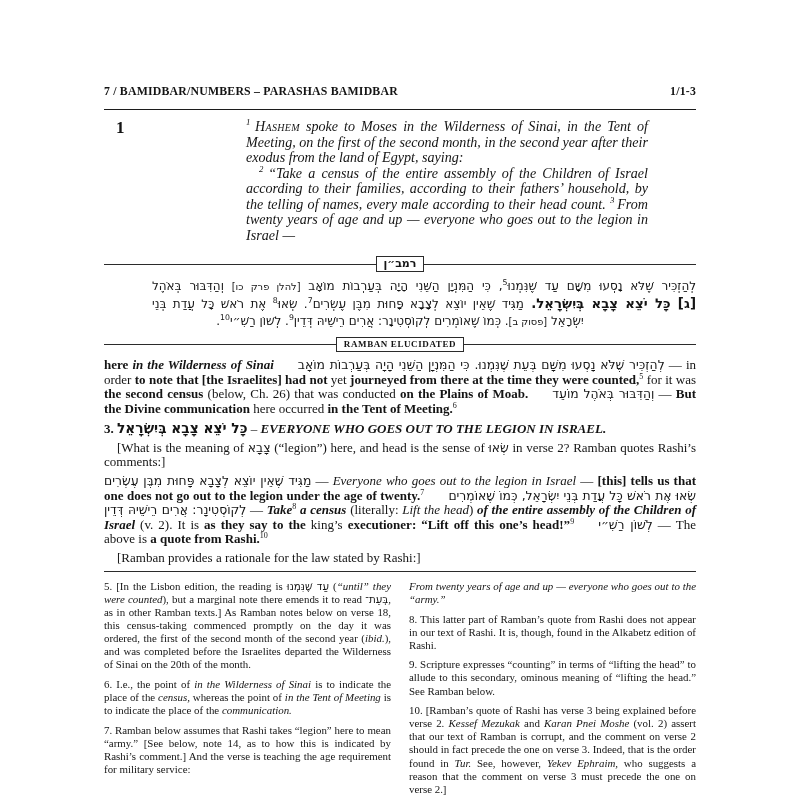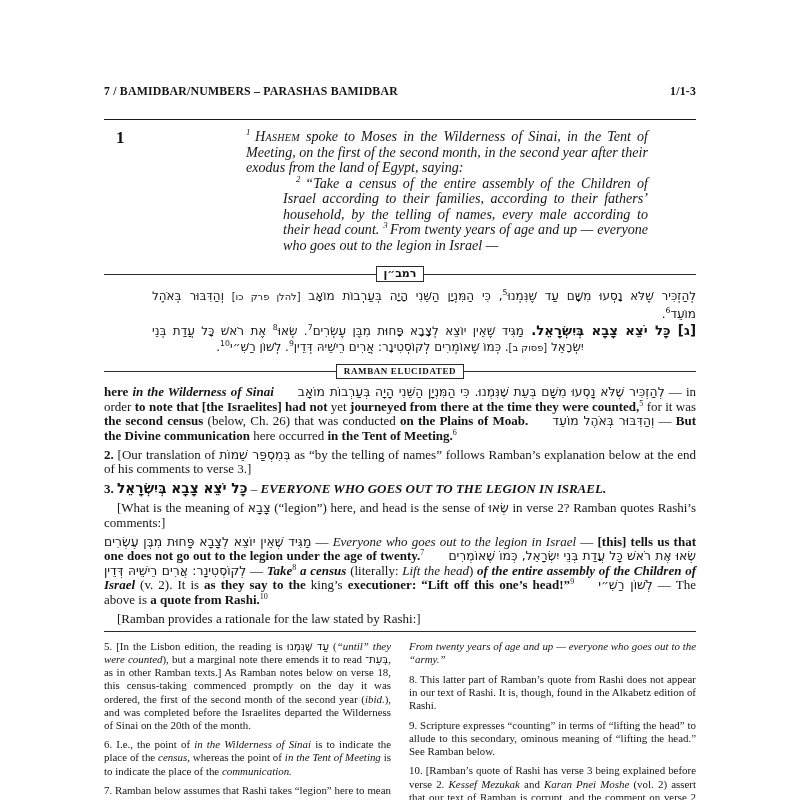--- a/index.html
+++ b/index.html
@@ -3,30 +3,30 @@
 <meta charset="utf-8">
 <style>
   html,body{margin:0;padding:0;background:#ffffff;}
   body{width:800px;height:800px;overflow:hidden;color:#141414;
        font-family:"Liberation Serif", serif;}
   .sheet{width:592px;margin:0 auto;padding-top:84px;}
 
   
   .pg-header{display:flex;justify-content:space-between;align-items:flex-end;
     font-weight:bold;font-size:11.8px;letter-spacing:.2px;
-    border-bottom:1.6px solid #1c1c1c;padding-bottom:20px;}
+    border-bottom:1.6px solid #1c1c1c;padding-bottom:10px;}
 
   
   .trans-row{display:flex;margin-top:9px;}
   .chapnum{flex:0 0 142px;font-weight:bold;font-size:17px;padding-left:12px;
     line-height:1.05;box-sizing:border-box;}
   .trans{width:402px;font-style:italic;font-size:14.1px;line-height:15.5px;
     text-align:justify;}
   .trans p{margin:0;}
-  .trans p.indent{text-indent:13px;margin-left:37px;}
+  .trans p.indent{text-indent:13px;}
 
   
   .divider{display:flex;align-items:center;}
   .divider .dline{flex:1;border-top:1.1px solid #2b2b2b;height:0;}
   .divider .dlabel{border:1px solid #2b2b2b;padding:0 7px;font-weight:bold;
     line-height:13px;white-space:nowrap;}
   .div-he{margin-top:13px;}
   .div-he .dlabel{font-size:11px;font-family:"DejaVu Sans",sans-serif;padding-bottom:1px;}
   .div-el{margin-top:7px;}
   .div-el .dlabel{font-size:9px;letter-spacing:.6px;}
@@ -81,34 +81,32 @@
   </div>
 
   <div class="divider div-he">
     <span class="dline"></span>
     <span class="dlabel">רמב״ן</span>
     <span class="dline"></span>
   </div>
 
   <div class="hebrew-block">
     <div class="heline hl-just"><span class="sg-he">לְהַזְכִּיר שֶׁלֹּא נָסְעוּ מִשָּׁם עַד שֶׁנִּמְנוּ</span><span class="sg-sup">5</span><span class="sg-he">, כִּי הַמִּנְיָן הַשֵּׁנִי הָיָה בְּעַרְבוֹת מוֹאָב </span><span class="sg-hes">[להלן פרק כו]</span><span class="sg-he"> וְהַדִּבּוּר בְּאֹהֶל</span></div>
-    <div class="heline hl-start"><span class="sg-he">מוֹעֵד</span><span class="sg-sup">6</span><span class="sg-he">.</span></div>
     <div class="heline hl-just"><span class="sg-heb">[ג] כָּל יֹצֵא צָבָא בְּיִשְׂרָאֵל. </span><span class="sg-he">מַגִּיד שֶׁאֵין יוֹצֵא לְצָבָא פָּחוּת מִבֶּן עֶשְׂרִים</span><span class="sg-sup">7</span><span class="sg-he">. שְׂאוּ</span><span class="sg-sup">8</span><span class="sg-he"> אֶת רֹאשׁ כָּל עֲדַת בְּנֵי</span></div>
     <div class="heline hl-center"><span class="sg-he">יִשְׂרָאֵל </span><span class="sg-hes">[פסוק ב]</span><span class="sg-he">. כְּמוֹ שֶׁאוֹמְרִים לְקוֹסְטִינָר: אֲרִים רֵישֵׁיהּ דְּדֵין</span><span class="sg-sup">9</span><span class="sg-he">. לְשׁוֹן רַשִׁ״י</span><span class="sg-sup">10</span><span class="sg-he">.</span></div>
   </div>
 
   <div class="divider div-el">
     <span class="dline"></span>
     <span class="dlabel">RAMBAN ELUCIDATED</span>
     <span class="dline"></span>
   </div>
 
   <div class="eluc">
     <p><span class="sg-b">here </span><span class="sg-bi">in the Wilderness of Sinai</span><span class="sg-g"></span><span class="sg-he">לְהַזְכִּיר שֶׁלֹּא נָסְעוּ מִשָּׁם בְּעֵת שֶׁנִּמְנוּ. כִּי הַמִּנְיָן הַשֵּׁנִי הָיָה בְּעַרְבוֹת מוֹאָב</span><span class="sg-n"> — in order </span><span class="sg-b">to note that [the Israelites] had not </span><span class="sg-n">yet </span><span class="sg-b">journeyed from there at the time they were counted,</span><span class="sg-sup">5</span><span class="sg-n"> for it was </span><span class="sg-b">the second census </span><span class="sg-n">(below, Ch. 26) that was conducted </span><span class="sg-b">on the Plains of Moab.</span><span class="sg-g"></span><span class="sg-he">וְהַדִּבּוּר בְּאֹהֶל מוֹעֵד</span><span class="sg-n"> — </span><span class="sg-b">But the Divine communication </span><span class="sg-n">here occurred </span><span class="sg-b">in the Tent of Meeting.</span><span class="sg-sup">6</span></p>
-    <p><span class="sg-b">2. </span><span class="sg-n">[Our translation of </span><span class="sg-he">בְּמִסְפַּר שֵׁמוֹת</span><span class="sg-n"> as “by the telling of names” follows Ramban’s explanation below at the end of his comments to verse 3.]</span></p>
     <p><span class="sg-b">3. </span><span class="sg-heb">כָּל יֹצֵא צָבָא בְּיִשְׂרָאֵל</span><span class="sg-n"> – </span><span class="sg-bi">EVERYONE WHO GOES OUT TO THE LEGION IN ISRAEL.</span></p>
     <p class="indent"><span class="sg-n">[What is the meaning of </span><span class="sg-he">צָבָא</span><span class="sg-n"> (“legion”) here, and head is the sense of </span><span class="sg-he">שְׂאוּ</span><span class="sg-n"> in verse 2? Ramban quotes Rashi’s comments:]</span></p>
     <p><span class="sg-he">מַגִּיד שֶׁאֵין יוֹצֵא לְצָבָא פָּחוּת מִבֶּן עֶשְׂרִים</span><span class="sg-n"> — </span><span class="sg-i">Everyone who goes out to the legion in Israel</span><span class="sg-n"> — </span><span class="sg-b">[this] tells us that one does not go out to the legion under the age of twenty.</span><span class="sg-sup">7</span><span class="sg-g"></span><span class="sg-he">שְׂאוּ אֶת רֹאשׁ כָּל עֲדַת בְּנֵי יִשְׂרָאֵל, כְּמוֹ שֶׁאוֹמְרִים לְקוֹסְטִינָר: אֲרִים רֵישֵׁיהּ דְּדֵין</span><span class="sg-n"> — </span><span class="sg-bi">Take</span><span class="sg-sup">8</span><span class="sg-bi"> a census </span><span class="sg-n">(literally: </span><span class="sg-i">Lift the head</span><span class="sg-n">) </span><span class="sg-bi">of the entire assembly of the Children of Israel </span><span class="sg-n">(v. 2). It is </span><span class="sg-b">as they say to the </span><span class="sg-n">king’s </span><span class="sg-b">executioner: “Lift off this one’s head!”</span><span class="sg-sup">9</span><span class="sg-g"></span><span class="sg-he">לְשׁוֹן רַשִׁ״י</span><span class="sg-n"> — The above is </span><span class="sg-b">a quote from Rashi.</span><span class="sg-sup">10</span></p>
     <p class="indent"><span class="sg-n">[Ramban provides a rationale for the law stated by Rashi:]</span></p>
   </div>
 
   <div class="footnotes">
     <div class="fcol">
       <p><span class="sg-n">5. [In the Lisbon edition, the reading is </span><span class="sg-he">עַד שֶׁנִּמְנוּ</span><span class="sg-n"> (</span><span class="sg-i">“until” they were counted</span><span class="sg-n">), but a marginal note there emends it to read </span><span class="sg-he">בְּעֵת־</span><span class="sg-n">, as in other Ramban texts.] As Ramban notes below on verse 18, this census-taking commenced promptly on the day it was ordered, the first of the second month of the second year (</span><span class="sg-i">ibid.</span><span class="sg-n">), and was completed before the Israelites departed the Wilderness of Sinai on the 20th of the month.</span></p>
       <p><span class="sg-n">6. I.e., the point of </span><span class="sg-i">in the Wilderness of Sinai</span><span class="sg-n"> is to indicate the place of the </span><span class="sg-i">census,</span><span class="sg-n"> whereas the point of </span><span class="sg-i">in the Tent of Meeting</span><span class="sg-n"> is to indicate the place of the </span><span class="sg-i">communication.</span></p>

